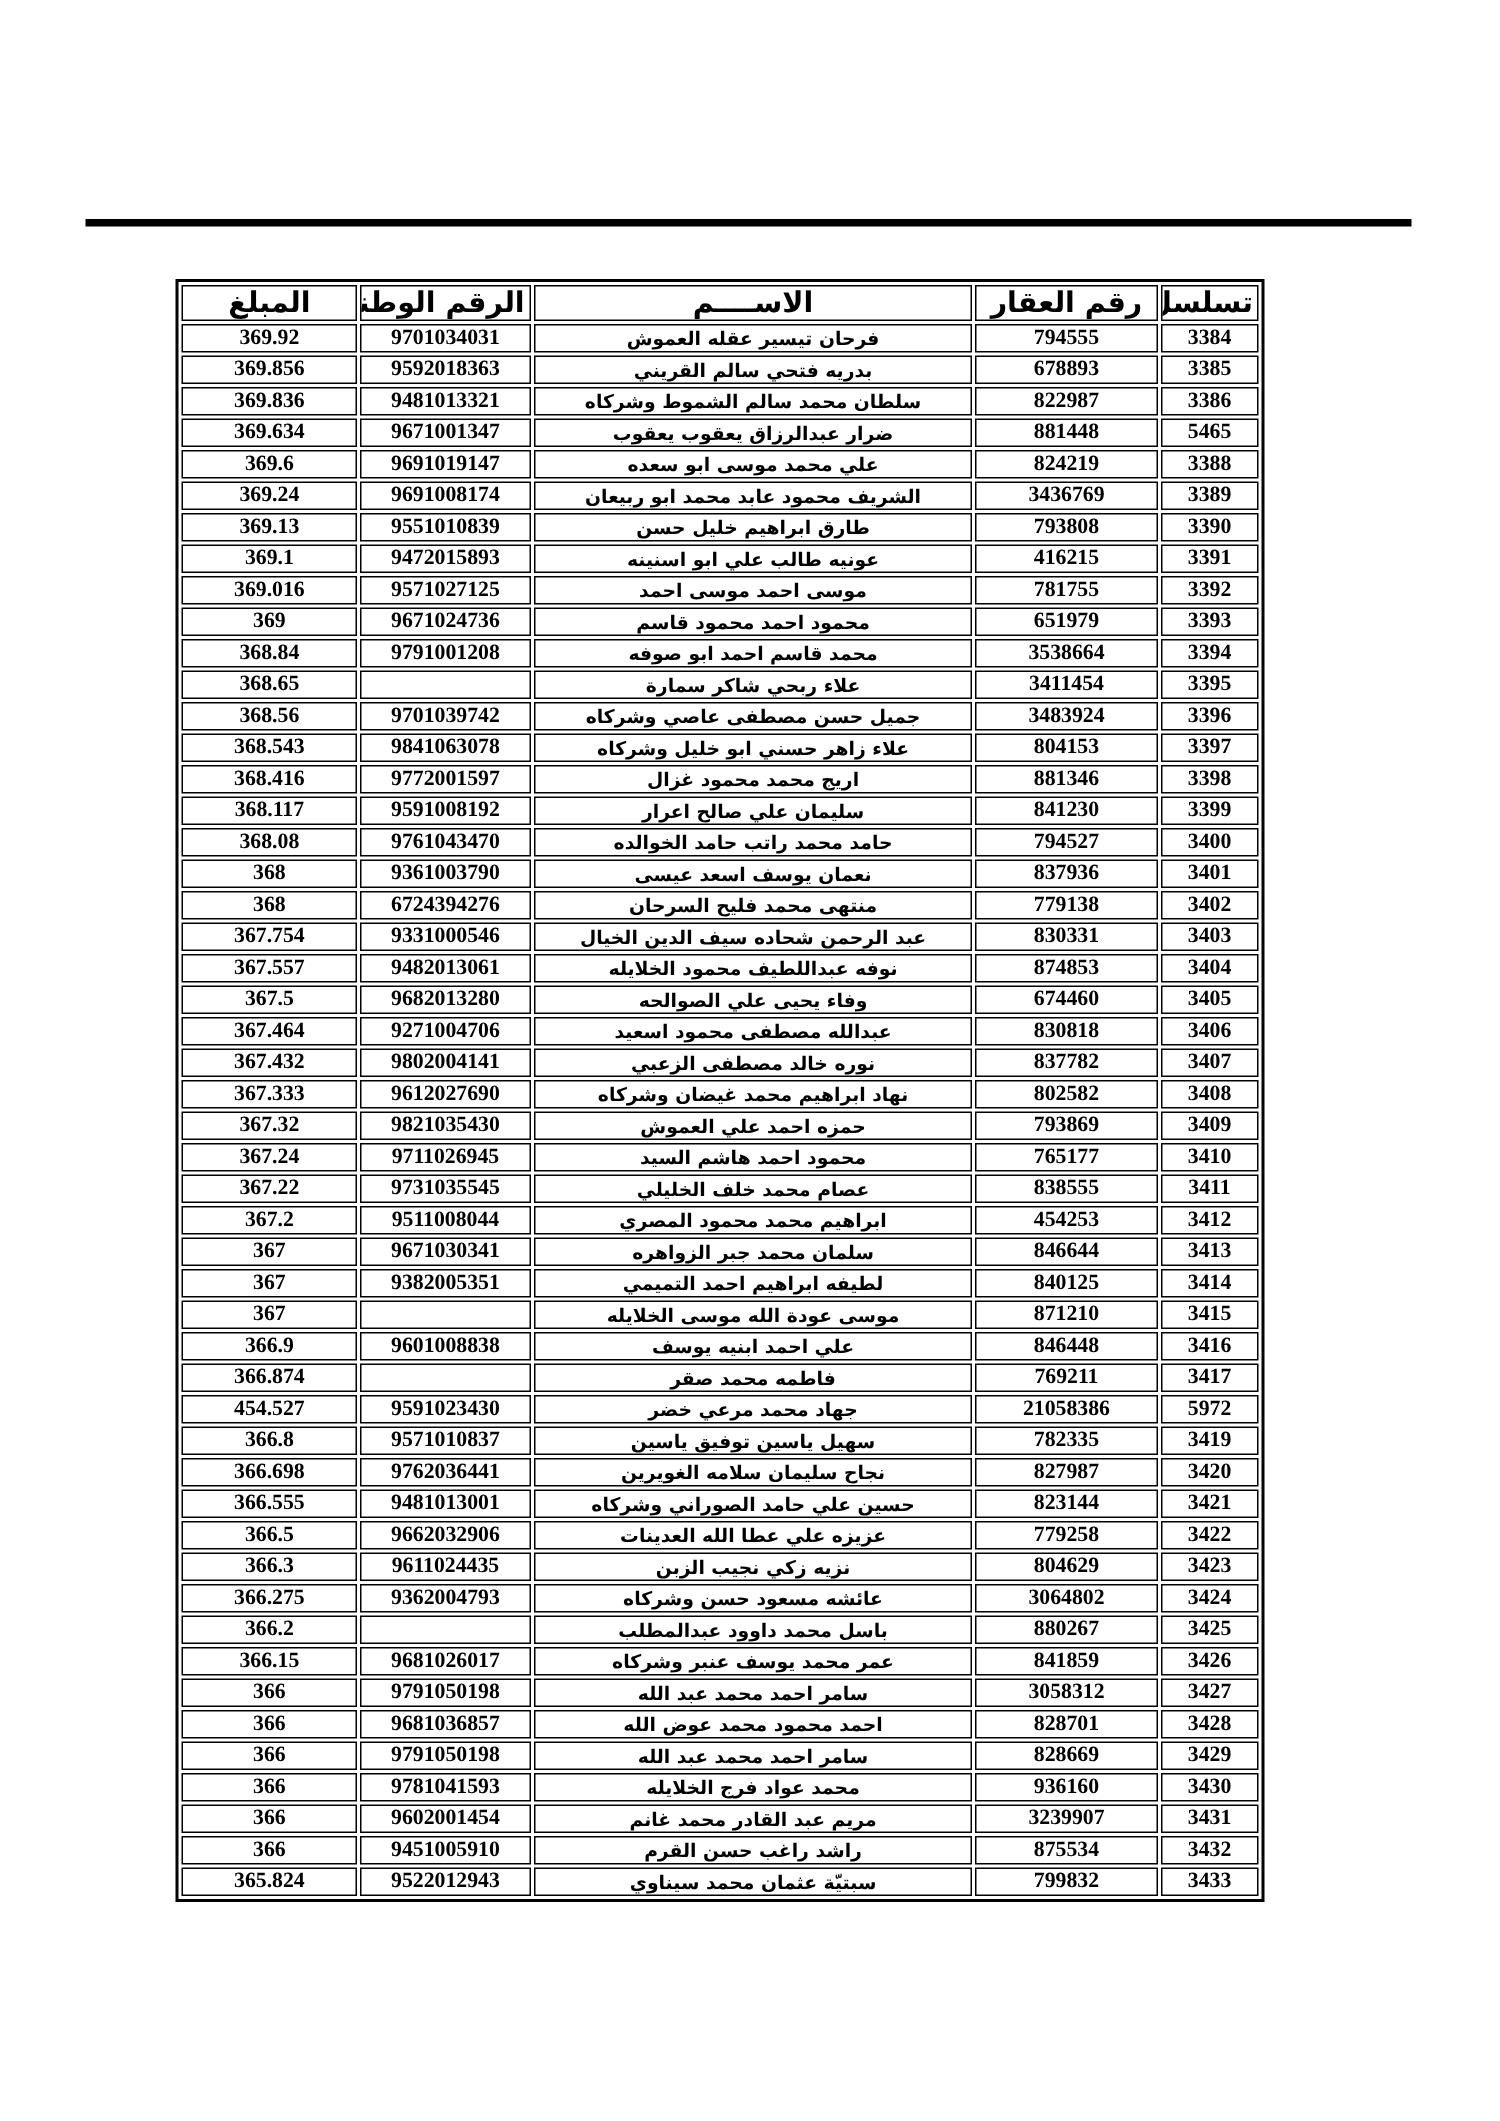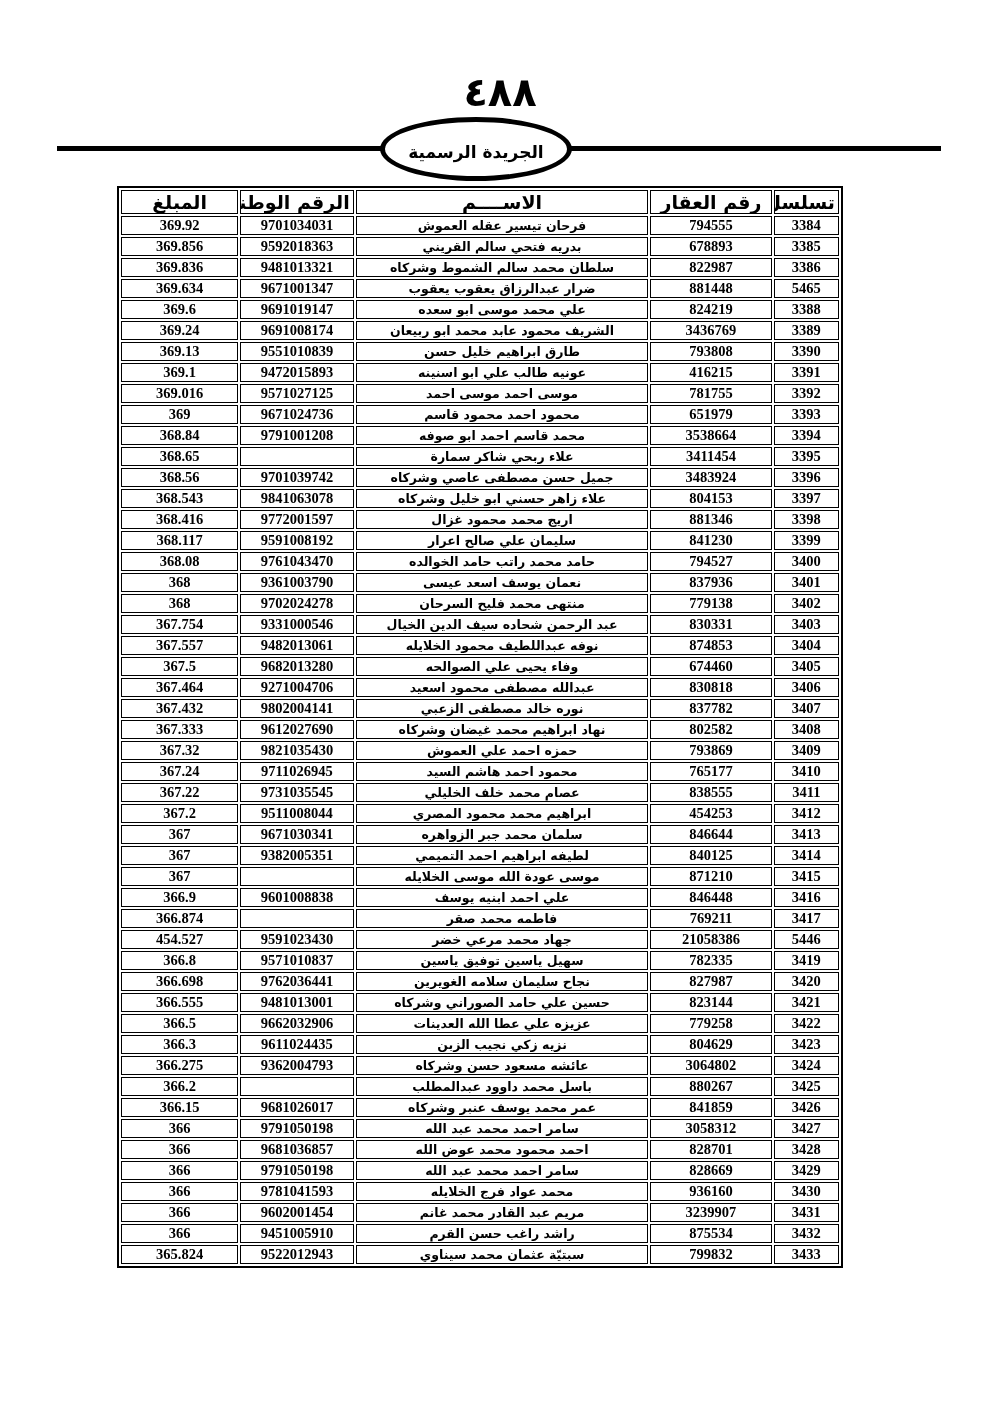--- a/index.html
+++ b/index.html
@@ -95,27 +95,23 @@
     font-family: "DejaVu Sans", sans-serif;
     font-size: 12.5px;
     margin-top: 23px;
   }
 </style>
 </head>
 <body>
 
 <div class="page">
 
-  <div class="page-number">٤٨٨</div>
 
   <div class="rule-line"></div>
 
-  <div class="masthead-ellipse">
-    <span class="masthead-title">الجريدة الرسمية</span>
-  </div>
 
   <table class="gazette-table">
     <colgroup>
       <col class="col-serial">
       <col class="col-property">
       <col class="col-name">
       <col class="col-national">
       <col class="col-amount">
     </colgroup>
     <thead>
@@ -269,21 +265,21 @@
       <td class="cell-property">837936</td>
       <td class="cell-name">نعمان يوسف اسعد عيسى</td>
       <td class="cell-national">9361003790</td>
       <td class="cell-amount">368</td>
     </tr>
 
     <tr>
       <td class="cell-serial">3402</td>
       <td class="cell-property">779138</td>
       <td class="cell-name">منتهى محمد فليح السرحان</td>
-      <td class="cell-national">9702024278</td>
+      <td class="cell-national">6724394276</td>
       <td class="cell-amount">368</td>
     </tr>
 
     <tr>
       <td class="cell-serial">3403</td>
       <td class="cell-property">830331</td>
       <td class="cell-name">عبد الرحمن شحاده سيف الدين الخيال</td>
       <td class="cell-national">9331000546</td>
       <td class="cell-amount">367.754</td>
     </tr>
@@ -394,21 +390,21 @@
 
     <tr>
       <td class="cell-serial">3417</td>
       <td class="cell-property">769211</td>
       <td class="cell-name">فاطمه محمد صقر</td>
       <td class="cell-national"></td>
       <td class="cell-amount">366.874</td>
     </tr>
 
     <tr>
-      <td class="cell-serial">5446</td>
+      <td class="cell-serial">5972</td>
       <td class="cell-property">21058386</td>
       <td class="cell-name">جهاد محمد مرعي خضر</td>
       <td class="cell-national">9591023430</td>
       <td class="cell-amount">454.527</td>
     </tr>
 
     <tr>
       <td class="cell-serial">3419</td>
       <td class="cell-property">782335</td>
       <td class="cell-name">سهيل ياسين توفيق ياسين</td>

